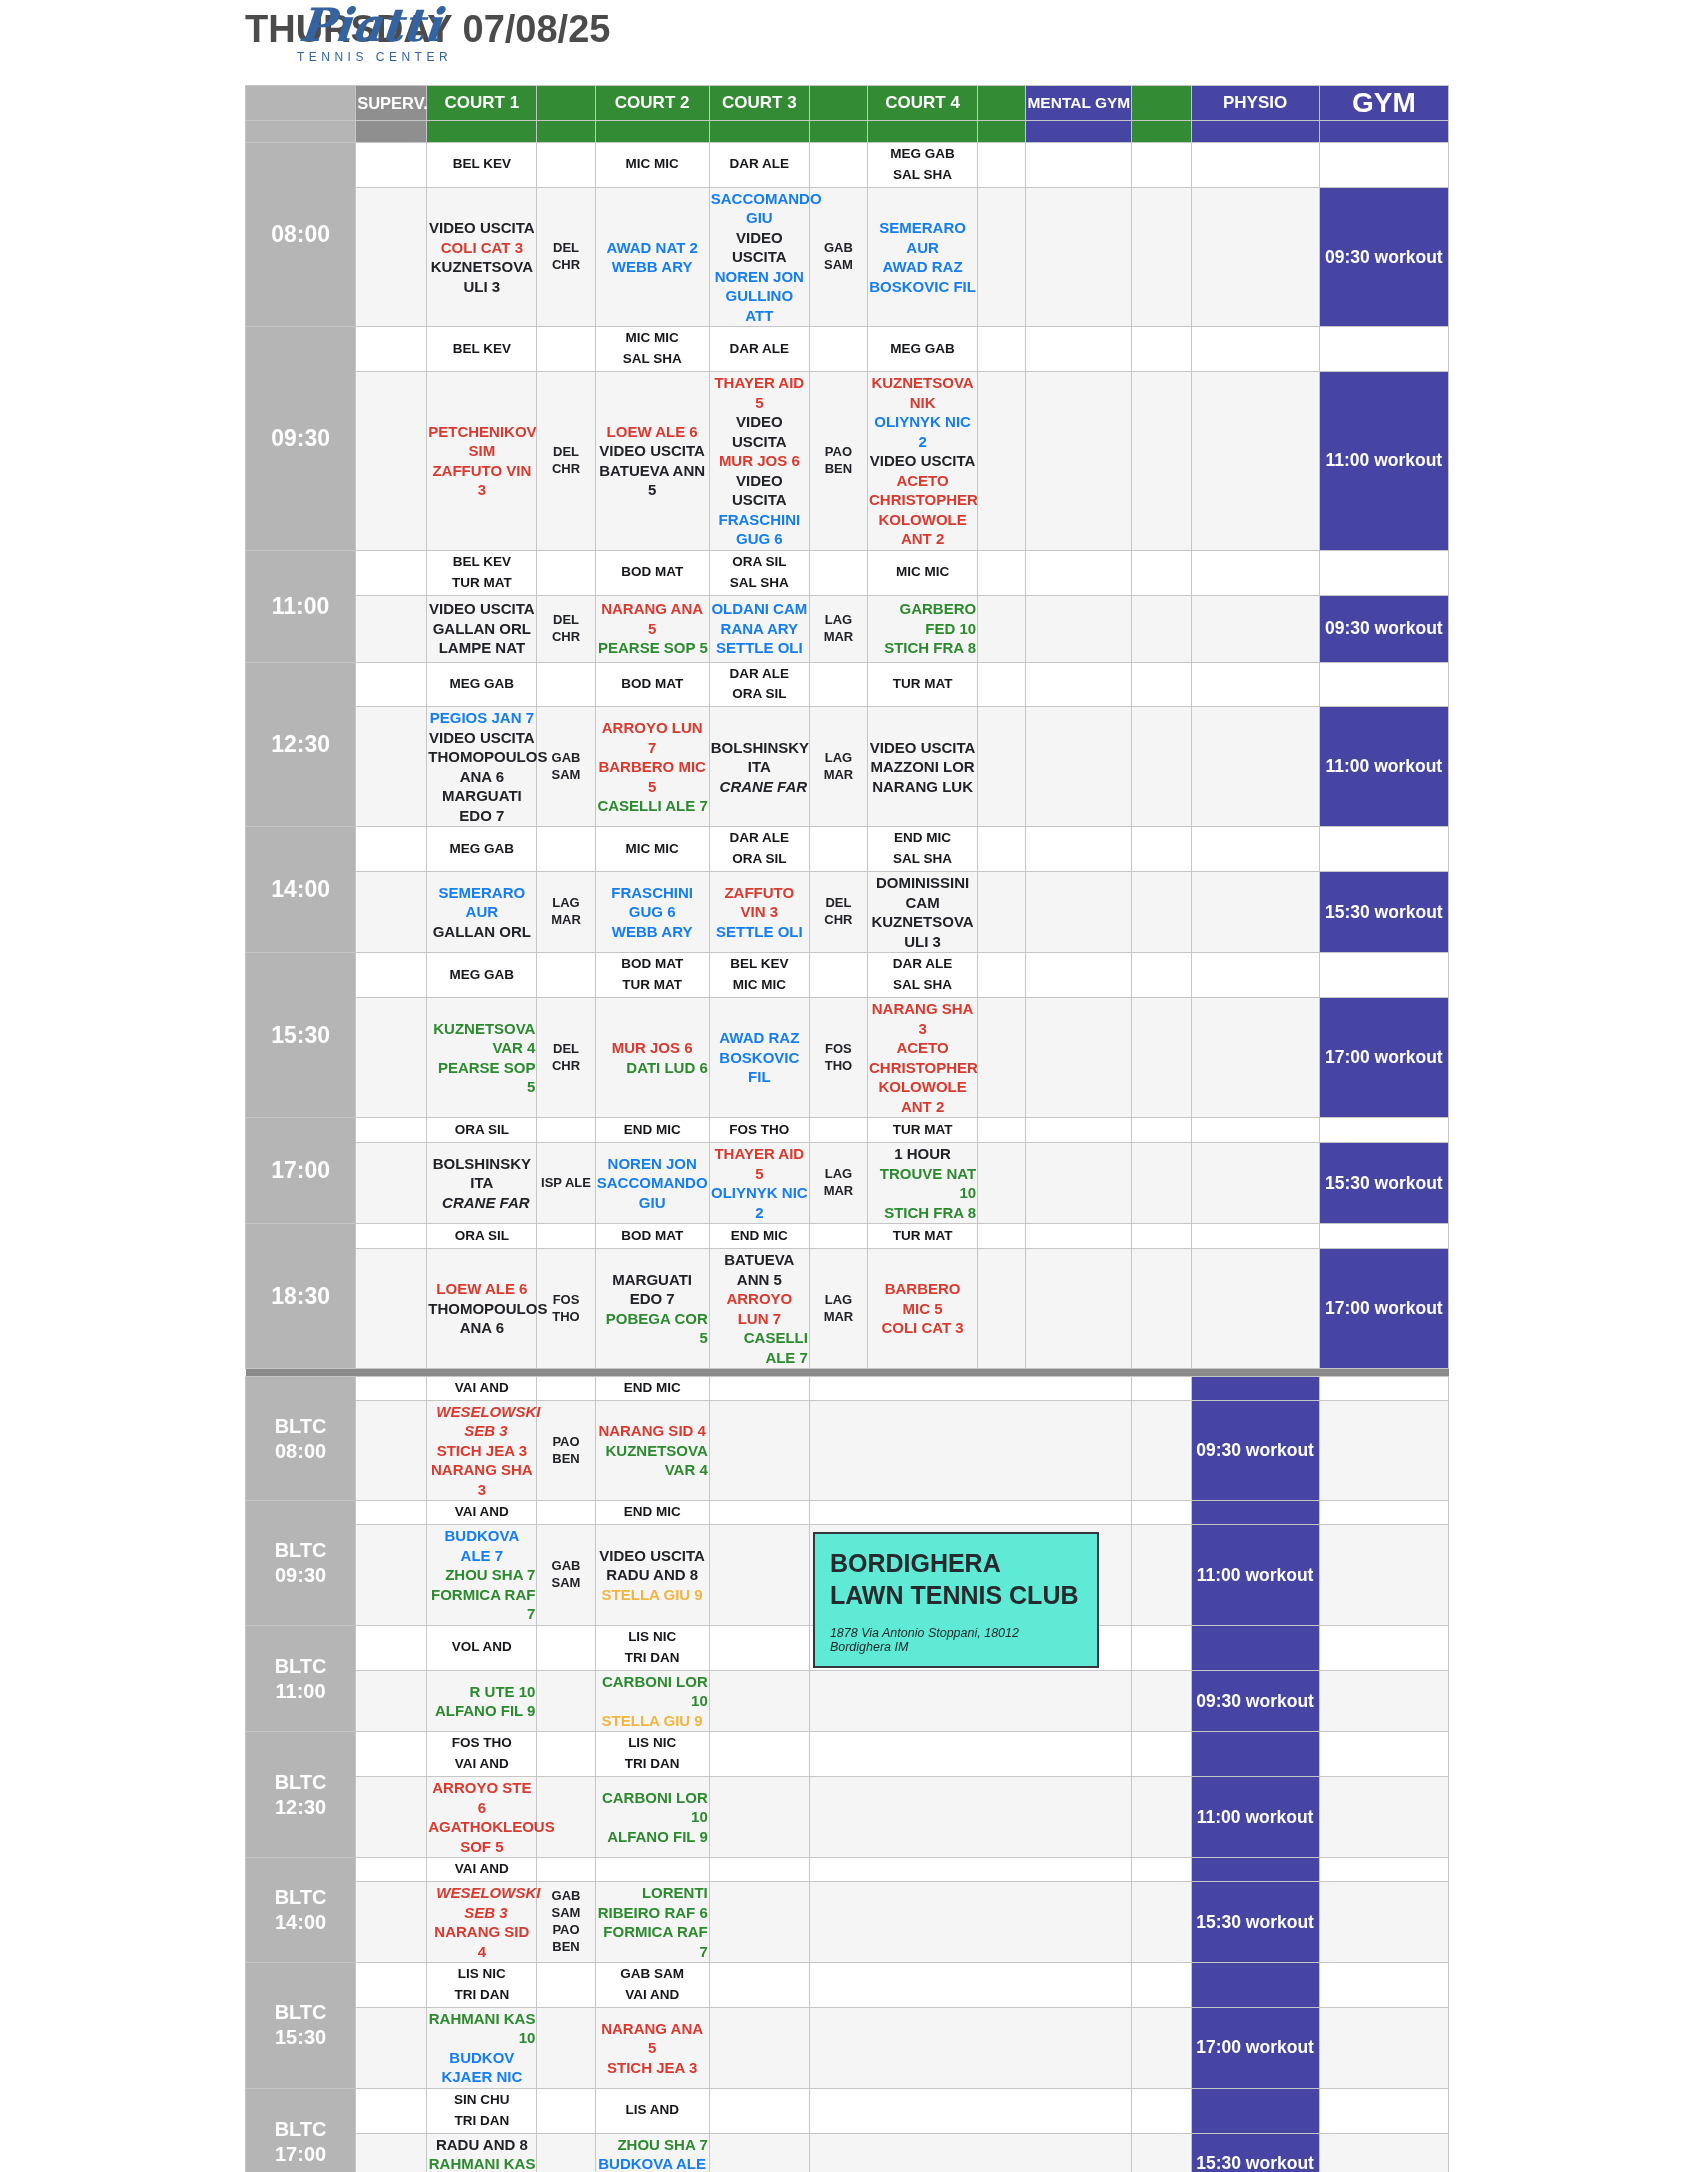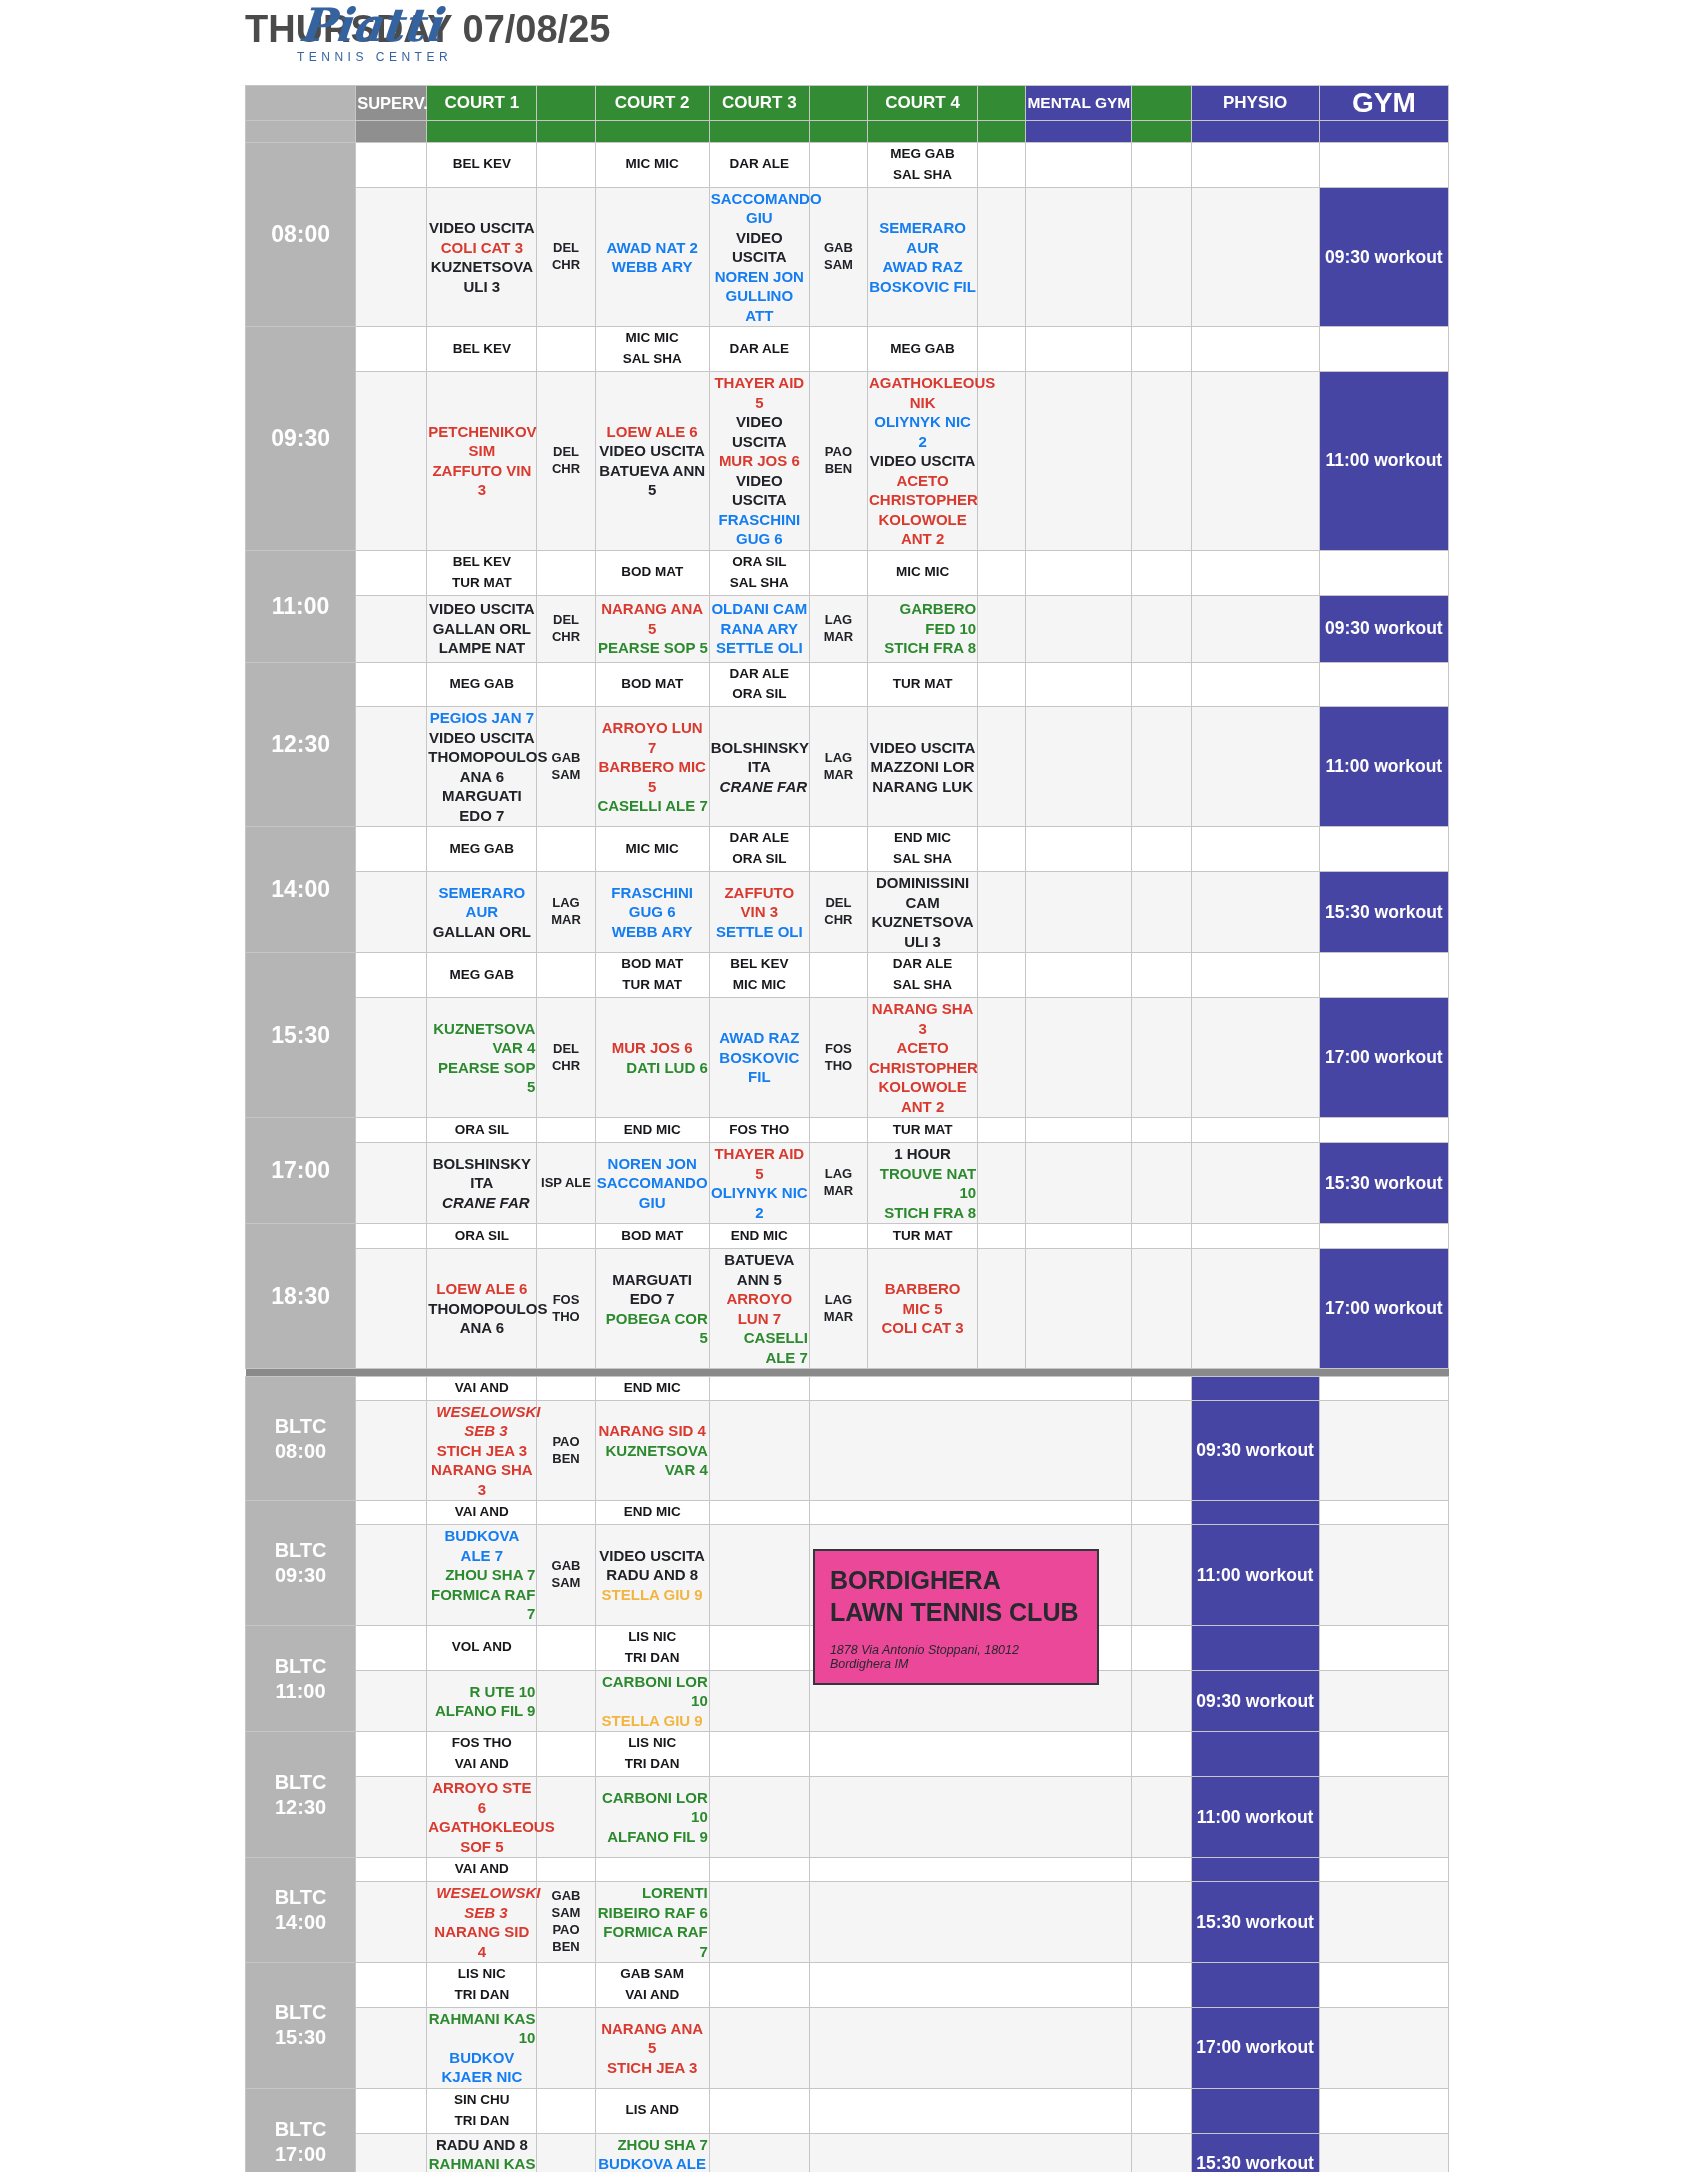--- a/index.html
+++ b/index.html
@@ -33,21 +33,21 @@
   .bl{font-weight:bold;font-size:13.5px;color:#16171a;line-height:1.55;}
   .pl{font-weight:bold;font-size:15px;line-height:1.3;}
   .small .pl{font-size:13px;}
   .c-k{color:#202227;} .c-r{color:var(--red,#d93a2f);} .c-b{color:var(--blue,#157df2);}
   .c-g{color:var(--green,#2c8a2e);text-align:right;} .c-o{color:var(--orange,#f2b540);}
   .it{font-style:italic;padding-left:8px;}
   .gymcell{background:var(--purple,#4745a4);color:#fff;font-size:17.5px;font-weight:600;}
   .ptext{color:#fff;font-size:17.5px;font-weight:600;}
   .seprow td{background:var(--sep_gray,#8a8a8a);height:7px;border:none;padding:0;}
   .relc{position:relative;overflow:visible;}
-  .bbox{position:absolute;left:3px;top:24px;width:252px;background:#ec4899;border:2px solid #33363c;
+  .bbox{position:absolute;left:3px;top:7px;width:252px;background:#5eead4;border:2px solid #33363c;
         padding:14px 15px 12px 15px;text-align:left;z-index:5;}
   .bbox .t{font-size:25px;font-weight:bold;color:#26292e;line-height:1.25;}
   .bbox .a{font-size:12.5px;font-style:italic;color:#26292e;margin-top:15px;}
 </style>
 </head>
 <body>
 
 <div class="pagehead">
   <div class="logo">
     <div class="p">Piatti</div>
@@ -207,21 +207,21 @@
           <div class="pl c-r">THAYER AID 5</div>
           <div class="pl c-k">VIDEO USCITA</div>
           <div class="pl c-r">MUR JOS 6</div>
           <div class="pl c-k">VIDEO USCITA</div>
           <div class="pl c-b">FRASCHINI GUG 6</div>
         </td>
         <td class="m small">
           <div class="pl c-k">PAO BEN</div>
         </td>
         <td class="m">
-          <div class="pl c-r">AGATHOKLEOUS NIK</div>
+          <div class="pl c-r">KUZNETSOVA NIK</div>
           <div class="pl c-b">OLIYNYK NIC 2</div>
           <div class="pl c-k">VIDEO USCITA</div>
           <div class="pl c-r">ACETO CHRISTOPHER KOLOWOLE ANT 2</div>
         </td>
         <td class="m"></td>
         <td class="m"></td>
         <td class="m"></td>
         <td class="m"></td>
         <td class="gymcell">11:00 workout</td>
       </tr>

